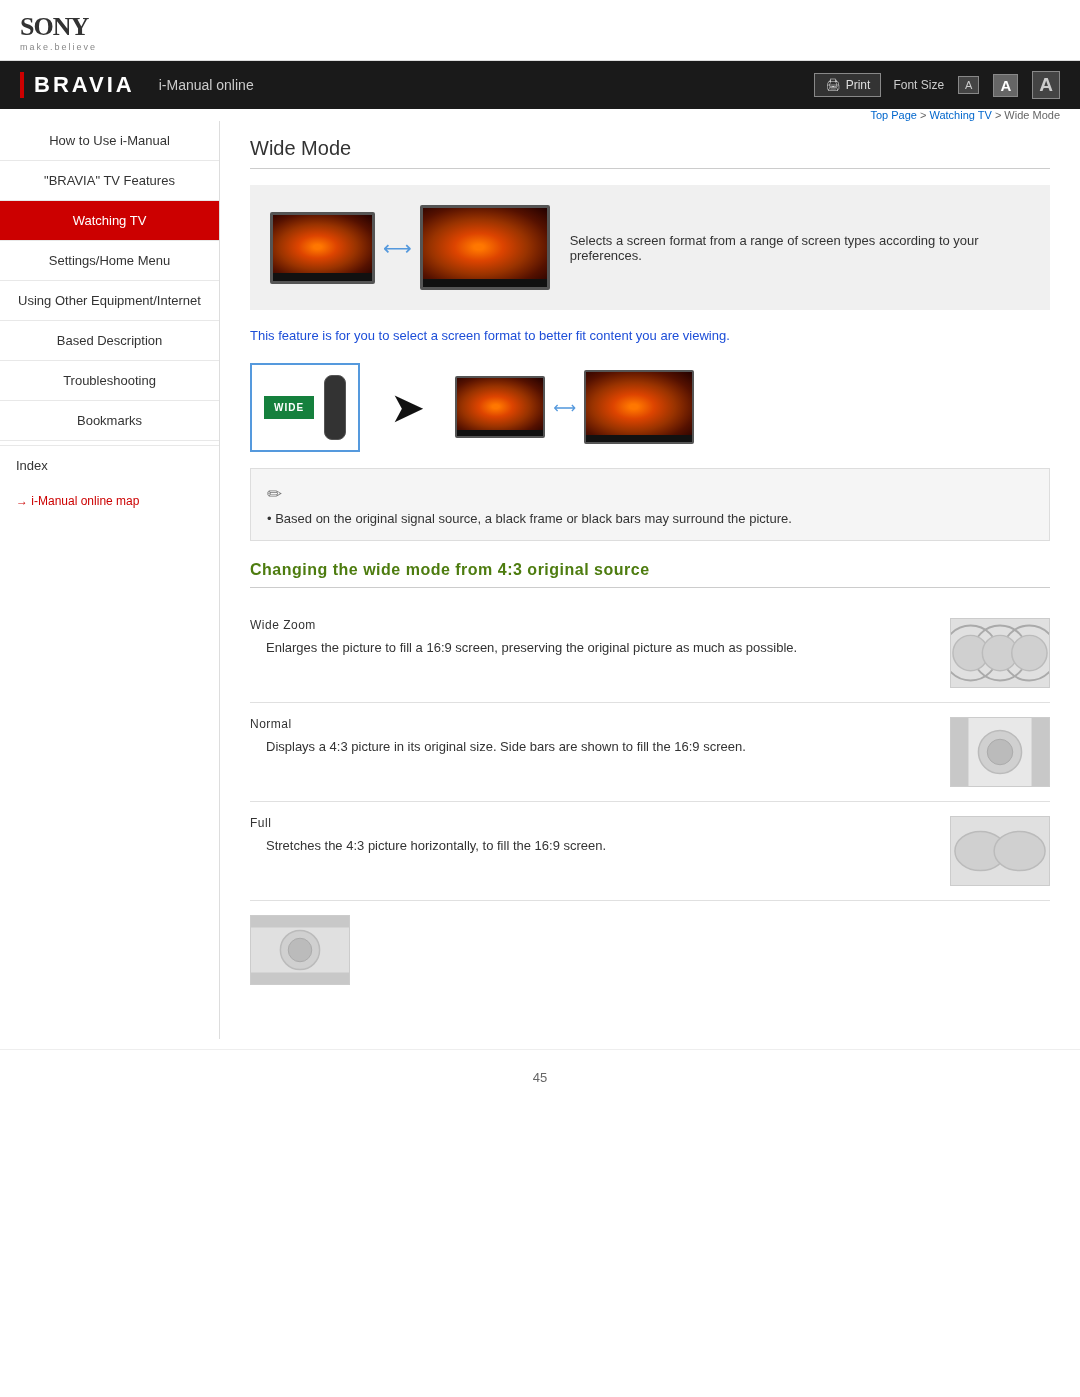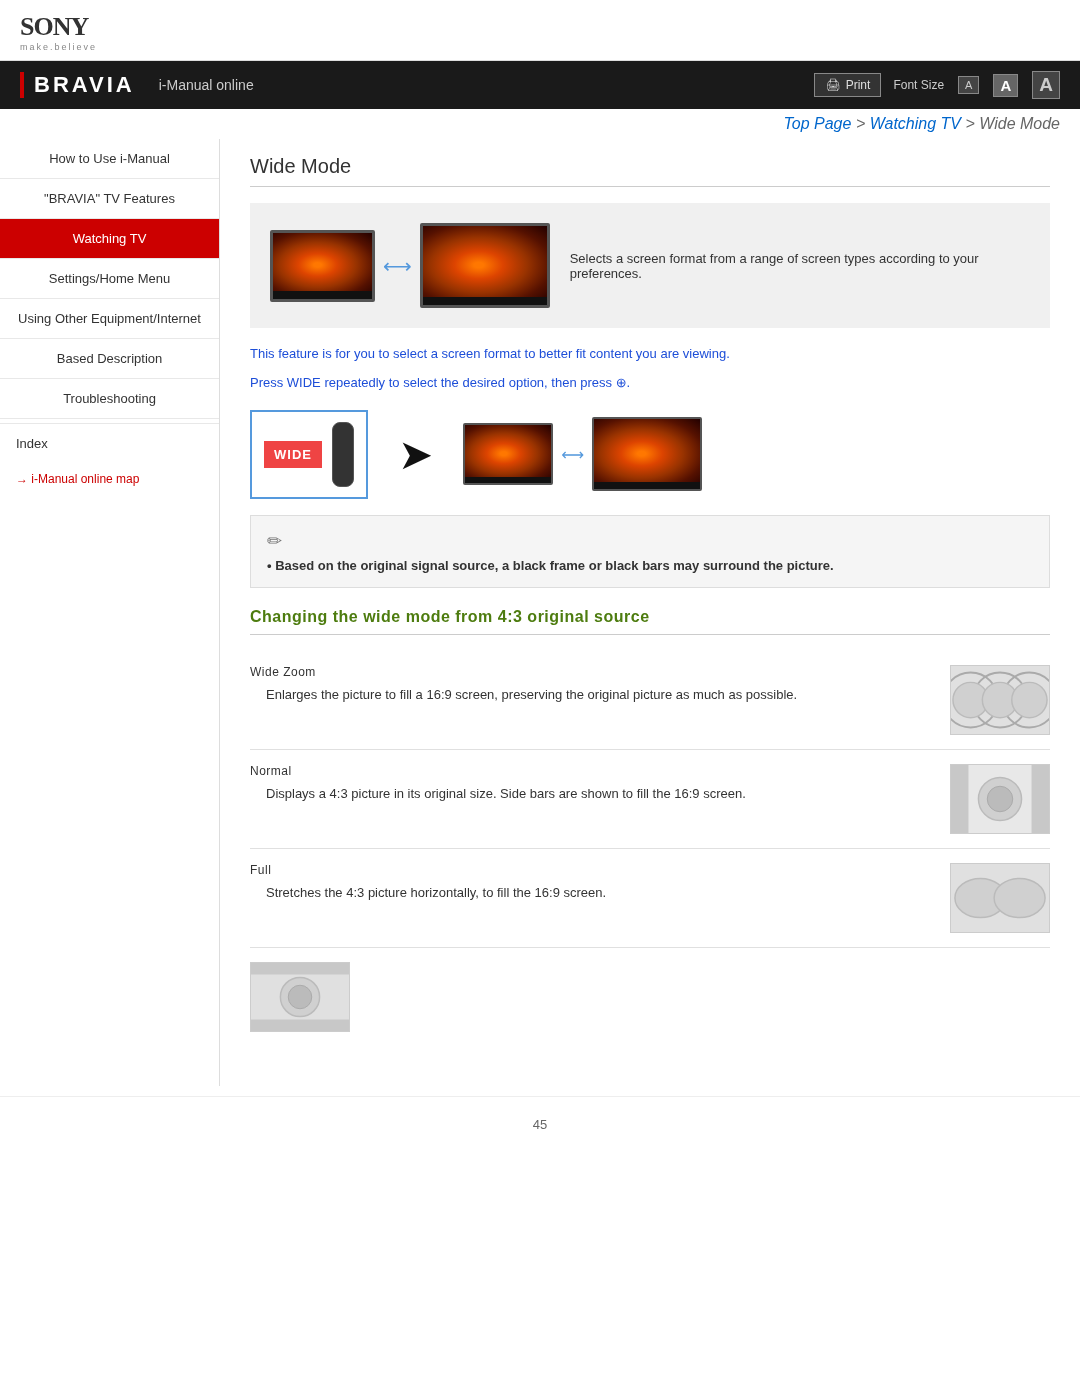--- a/index.html
+++ b/index.html
@@ -13,21 +13,21 @@
     .bravia-logo { color: #fff; font-size: 22px; font-weight: 900; letter-spacing: 3px; font-family: 'Arial Black', sans-serif; border-left: 4px solid #cc0000; padding-left: 10px; }
     .nav-title { color: #ccc; font-size: 14px; margin-left: 24px; }
     .nav-bar-left { display: flex; align-items: center; }
     .nav-bar-right { display: flex; align-items: center; gap: 12px; }
     .print-btn { border: 1px solid #888; background: #333; color: #ddd; padding: 4px 10px; font-size: 12px; cursor: pointer; display: flex; align-items: center; gap: 5px; }
     .font-size-label { color: #ccc; font-size: 12px; }
     .font-btn { color: #ccc; cursor: pointer; font-family: Arial; border: 1px solid #888; background: #444; padding: 2px 6px; margin-left: 2px; }
     .font-btn.active { background: #666; color: #fff; font-weight: bold; font-size: 16px; }
 
     
-    .breadcrumb { text-align: right; padding: 6px 20px; font-size: 16px; color: #666; font-style: italic; }
+    .breadcrumb { text-align: right; padding: 0 20px; font-size: 11px; color: #666; }
     .breadcrumb a { color: #0066cc; text-decoration: none; }
 
     
     .main-layout { display: flex; padding: 0; }
 
     
     .sidebar { width: 220px; min-width: 220px; border-right: 1px solid #ddd; }
     .sidebar-item { padding: 12px 16px; border-bottom: 1px solid #e8e8e8; font-size: 13px; cursor: pointer; color: #333; text-align: center; }
     .sidebar-item.active { background: #cc0000; color: #fff; }
     .sidebar-item-index { padding: 12px 16px; border-top: 1px solid #e8e8e8; font-size: 13px; cursor: pointer; color: #333; margin-top: 4px; }
@@ -47,21 +47,21 @@
     .image-desc { font-size: 13px; color: #333; flex: 1; }
 
     
     .body-text { font-size: 13px; margin-bottom: 8px; color: #1d4ed8; line-height: 1.6; }
 
     
     .press-row { display: flex; align-items: center; gap: 30px; margin: 16px 0; }
 
     
     .note-box { background: #f5f5f5; border: 1px solid #ddd; padding: 14px 16px; margin: 16px 0; }
-    .note-text { font-size: 13px; color: #333; font-weight: bold; }
+    .note-text { font-size: 13px; color: #333; }
     .note-text:before { content: '• '; }
 
     
     .section-header { font-size: 16px; font-weight: bold; color: #4d7c0f; padding-bottom: 8px; border-bottom: 1px solid #ccc; margin: 20px 0 16px 0; letter-spacing: 0.5px; }
 
     
     .mode-row { display: flex; justify-content: space-between; align-items: flex-start; padding: 14px 0; border-bottom: 1px solid #e0e0e0; }
     .mode-info { flex: 1; }
     .mode-name { font-size: 12px; font-weight: normal; color: #333; margin-bottom: 6px; letter-spacing: 0.5px; }
     .mode-desc { font-size: 13px; color: #333; line-height: 1.5; padding-left: 16px; }
@@ -111,20 +111,21 @@
 <div class="main-layout">
 
   <div class="sidebar">
     <div class="sidebar-item">How to Use i-Manual</div>
     <div class="sidebar-item">"BRAVIA" TV Features</div>
     <div class="sidebar-item active">Watching TV</div>
     <div class="sidebar-item">Settings/Home Menu</div>
     <div class="sidebar-item">Using Other Equipment/Internet</div>
     <div class="sidebar-item">Based Description</div>
     <div class="sidebar-item">Troubleshooting</div>
+    <div class="sidebar-item">Bookmarks</div>
     <div class="sidebar-item-index">Index</div>
     <div class="sidebar-link">
       <a href="#">i-Manual online map</a>
     </div>
   </div>
 
   <div class="content">
     <h1 class="page-title">Wide Mode</h1>
 
     <div class="image-section">
@@ -139,25 +140,24 @@
 
         <div style="width:130px;height:85px;background:#111;border:3px solid #555;border-radius:2px;overflow:hidden;display:flex;flex-direction:column;">
           <div style="flex:1;background:radial-gradient(ellipse at 45% 55%, #FF7700 5%, #DD4400 25%, #993300 50%, #551100 75%, #220000 100%);"></div>
           <div style="height:8px;background:#111;"></div>
         </div>
       </div>
       <div class="image-desc">Selects a screen format from a range of screen types according to your preferences.</div>
     </div>
 
     <p class="body-text">This feature is for you to select a screen format to better fit content you are viewing.</p>
-    <p class="body-text">Press WIDE repeatedly to select the desired option, then press ⊕.</p>
 
     <div class="press-row">
       <div style="border:2px solid #5599dd;padding:10px 12px;display:flex;align-items:center;gap:10px;">
-        <div style="background:#ef4444;color:#fff;font-size:13px;font-weight:bold;padding:6px 10px;letter-spacing:1px;">WIDE</div>
+        <div style="background:#15803d;color:#fff;font-size:10px;font-weight:bold;padding:6px 10px;letter-spacing:1px;">WIDE</div>
         <div style="width:22px;height:65px;background:#333;border-radius:8px;border:1px solid #555;"></div>
       </div>
       <div style="font-size:42px;color:#111;">➤</div>
       <div class="tv-image-pair">
         <div style="width:90px;height:62px;background:#111;border:2px solid #555;border-radius:2px;overflow:hidden;display:flex;flex-direction:column;">
           <div style="flex:1;background:radial-gradient(ellipse at 45% 55%, #FF7700 5%, #DD4400 25%, #993300 50%, #551100 75%, #220000 100%);"></div>
           <div style="height:6px;background:#111;"></div>
         </div>
         <div style="font-size:16px;color:#5599dd;">⟷</div>
         <div style="width:110px;height:74px;background:#111;border:2px solid #555;border-radius:2px;overflow:hidden;display:flex;flex-direction:column;">

